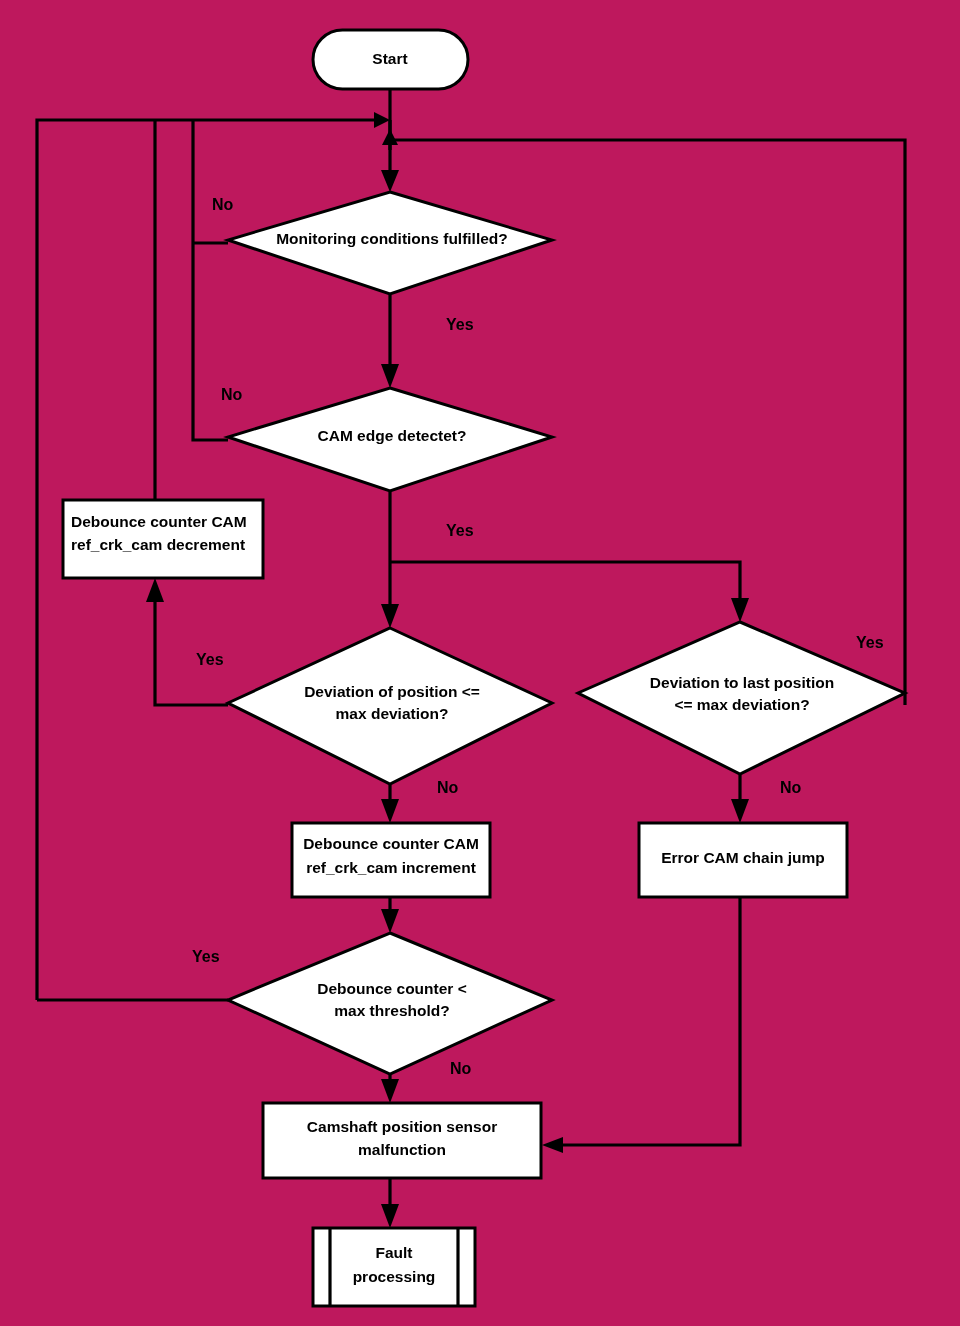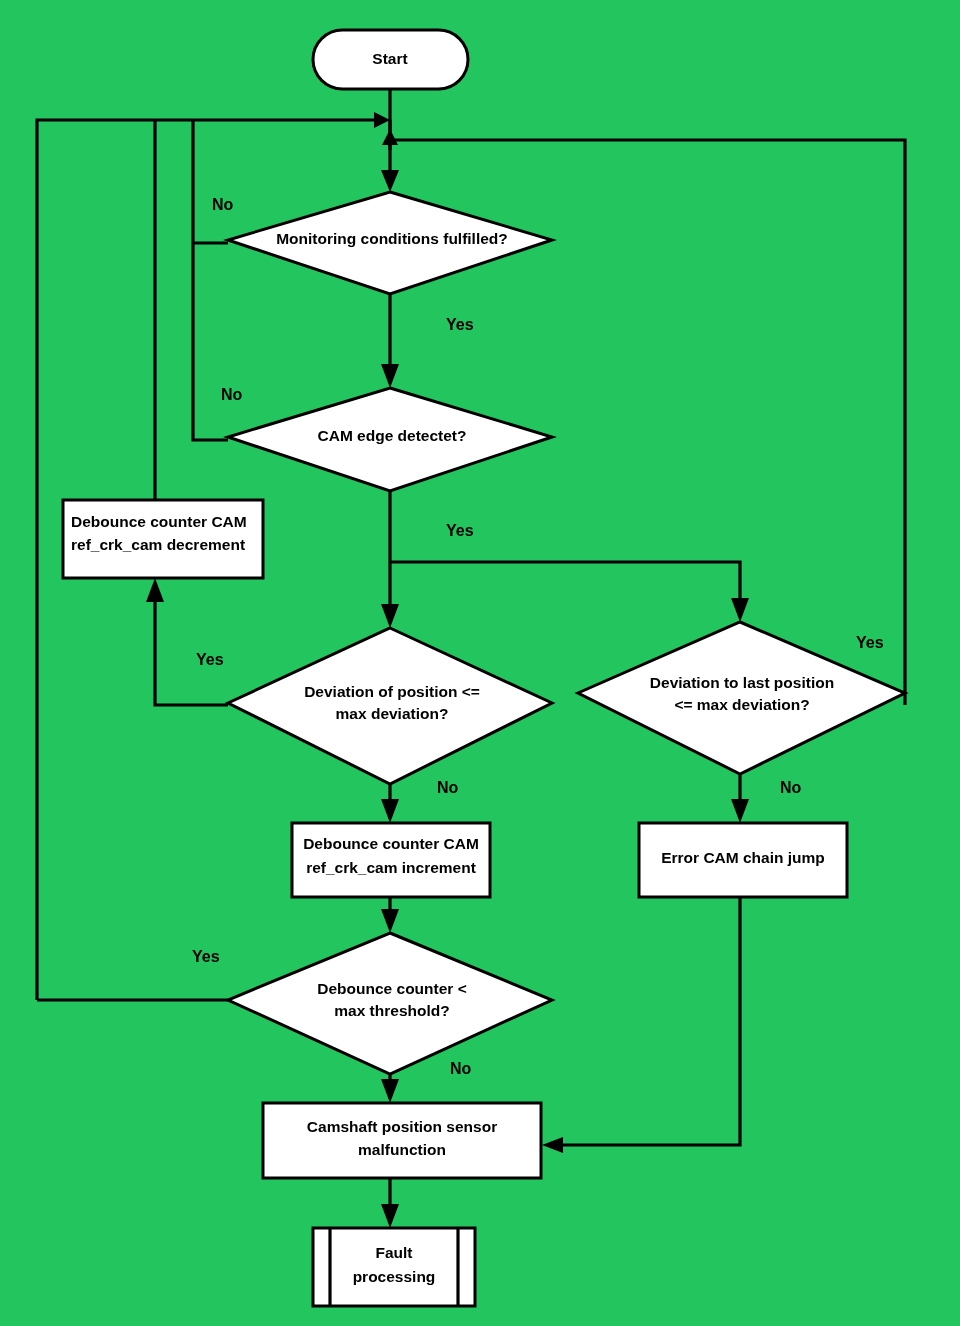--- a/index.html
+++ b/index.html
@@ -10,21 +10,21 @@
   body {
     width: 960px;
     height: 1326px;
     font-family: "Liberation Sans", sans-serif;
     overflow: hidden;
   }
   #flowchart-root {
     position: relative;
     width: 960px;
     height: 1326px;
-    background: #22c55e;
+    background: #be185d;
   }
   svg.flow {
     display: block;
     width: 960px;
     height: 1326px;
   }
   .shape {
     fill: #ffffff;
     stroke: #000000;
     stroke-width: 3;

